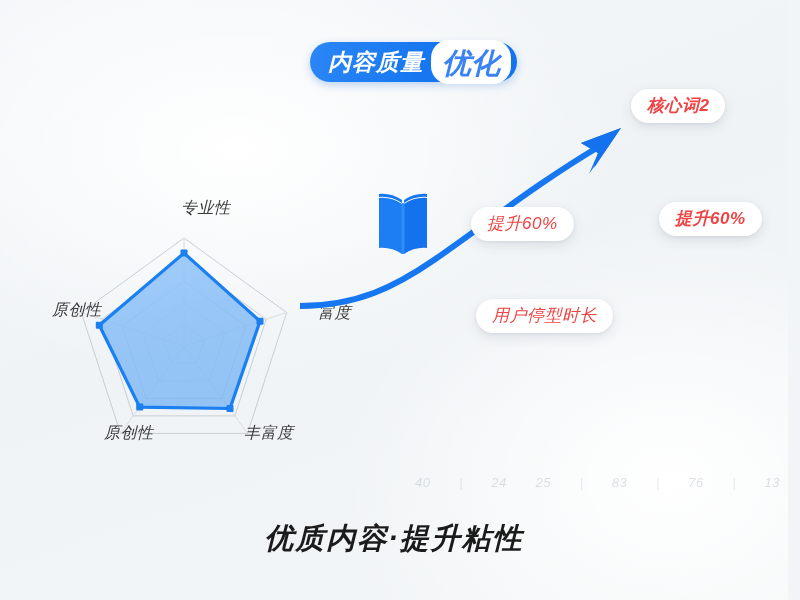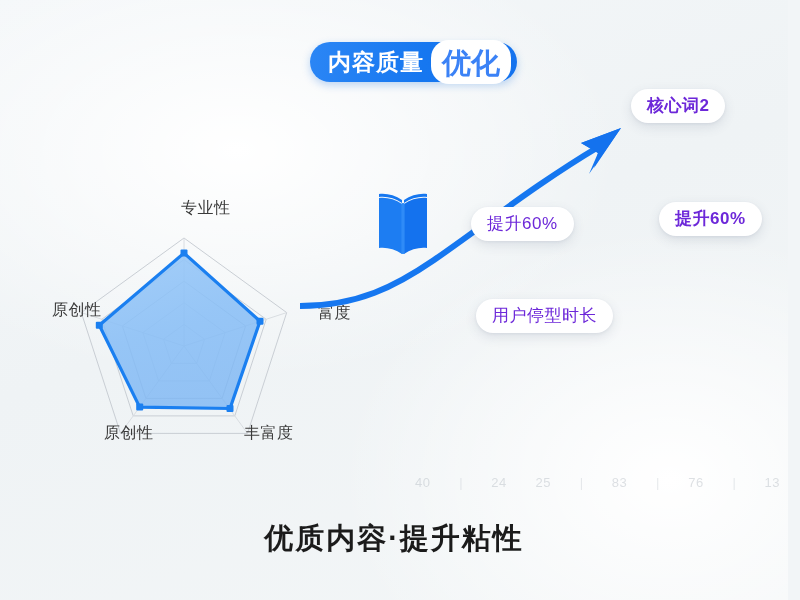--- a/index.html
+++ b/index.html
@@ -16,20 +16,21 @@
 
   #poster {
     position: relative;
     width: 788px;
     height: 600px;
     background:
       radial-gradient(ellipse 70% 55% at 30% 25%, #ffffff 0%, rgba(255,255,255,0) 70%),
       radial-gradient(ellipse 60% 60% at 85% 80%, #ffffff 0%, rgba(255,255,255,0) 70%),
       linear-gradient(160deg, #f4f7f9 0%, #eff3f5 45%, #f3f6f7 100%);
     overflow: hidden;
+    font-style: italic;
   }
 
   
   #badge {
     position: absolute;
     left: 310px;
     top: 42px;
     display: flex;
     align-items: center;
     height: 40px;
@@ -136,21 +137,21 @@
     height: 220px;
   }
 
   
   .chip {
     position: absolute;
     background: #ffffff;
     border-radius: 20px;
     padding: 8px 16px 9px 16px;
     font-size: 17px;
-    color: #6d28d9;
+    color: #ef4444;
     white-space: nowrap;
     box-shadow: 0 4px 12px rgba(60,80,110,0.13), 0 1px 3px rgba(60,80,110,0.08);
     letter-spacing: .5px;
     line-height: 1;
   }
   #chip-kw2  { left: 631px; top: 89px;  font-weight: bold; }
   #chip-kw1  { left: 564px; top: 155px; }
   #chip-up-l { left: 471px; top: 207px; }
   #chip-up-r { left: 659px; top: 202px; font-weight: bold; }
   #chip-dwell{ left: 476px; top: 299px; }

